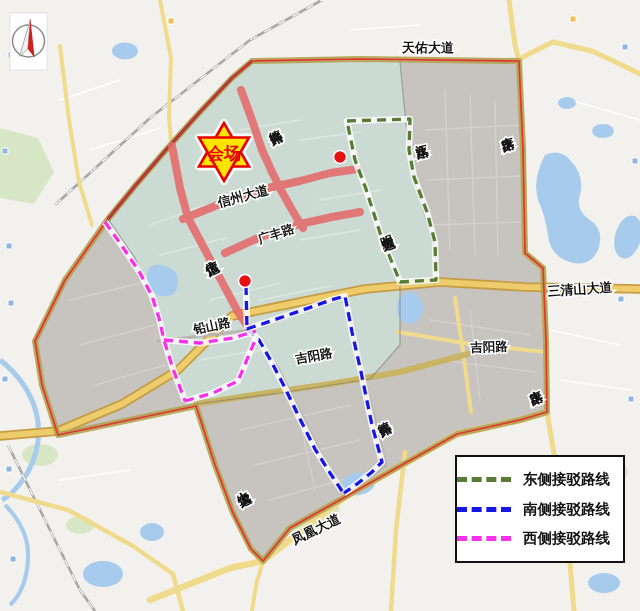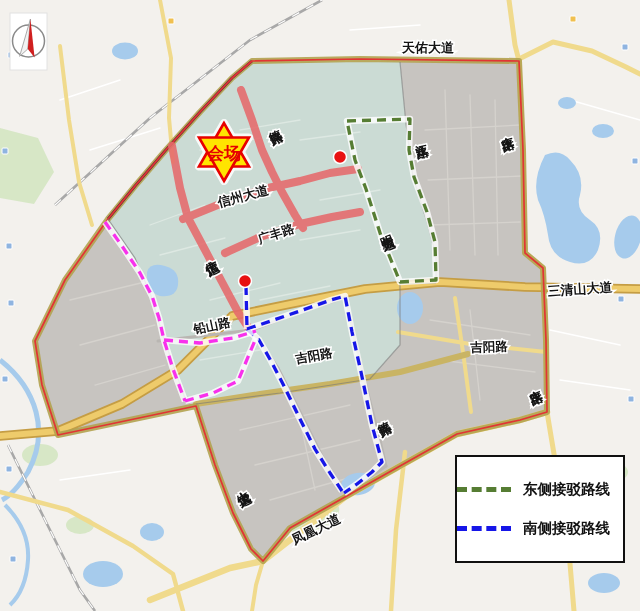--- a/index.html
+++ b/index.html
@@ -260,14 +260,20 @@
           <span class="dashline" style="--c: #567d33;"></span>
         </span>
       <span class="ltext">东侧接驳路线</span>
     </div>
     <div class="lrow">
       <span class="swatch">
           <span class="dashline" style="--c: #1616e8;"></span>
         </span>
       <span class="ltext">南侧接驳路线</span>
     </div>
+    <div class="lrow">
+      <span class="swatch">
+          <span class="dashline" style="--c: #f830ec;"></span>
+        </span>
+      <span class="ltext">西侧接驳路线</span>
+    </div>
   </div>
 </div>
 
 </body></html>

